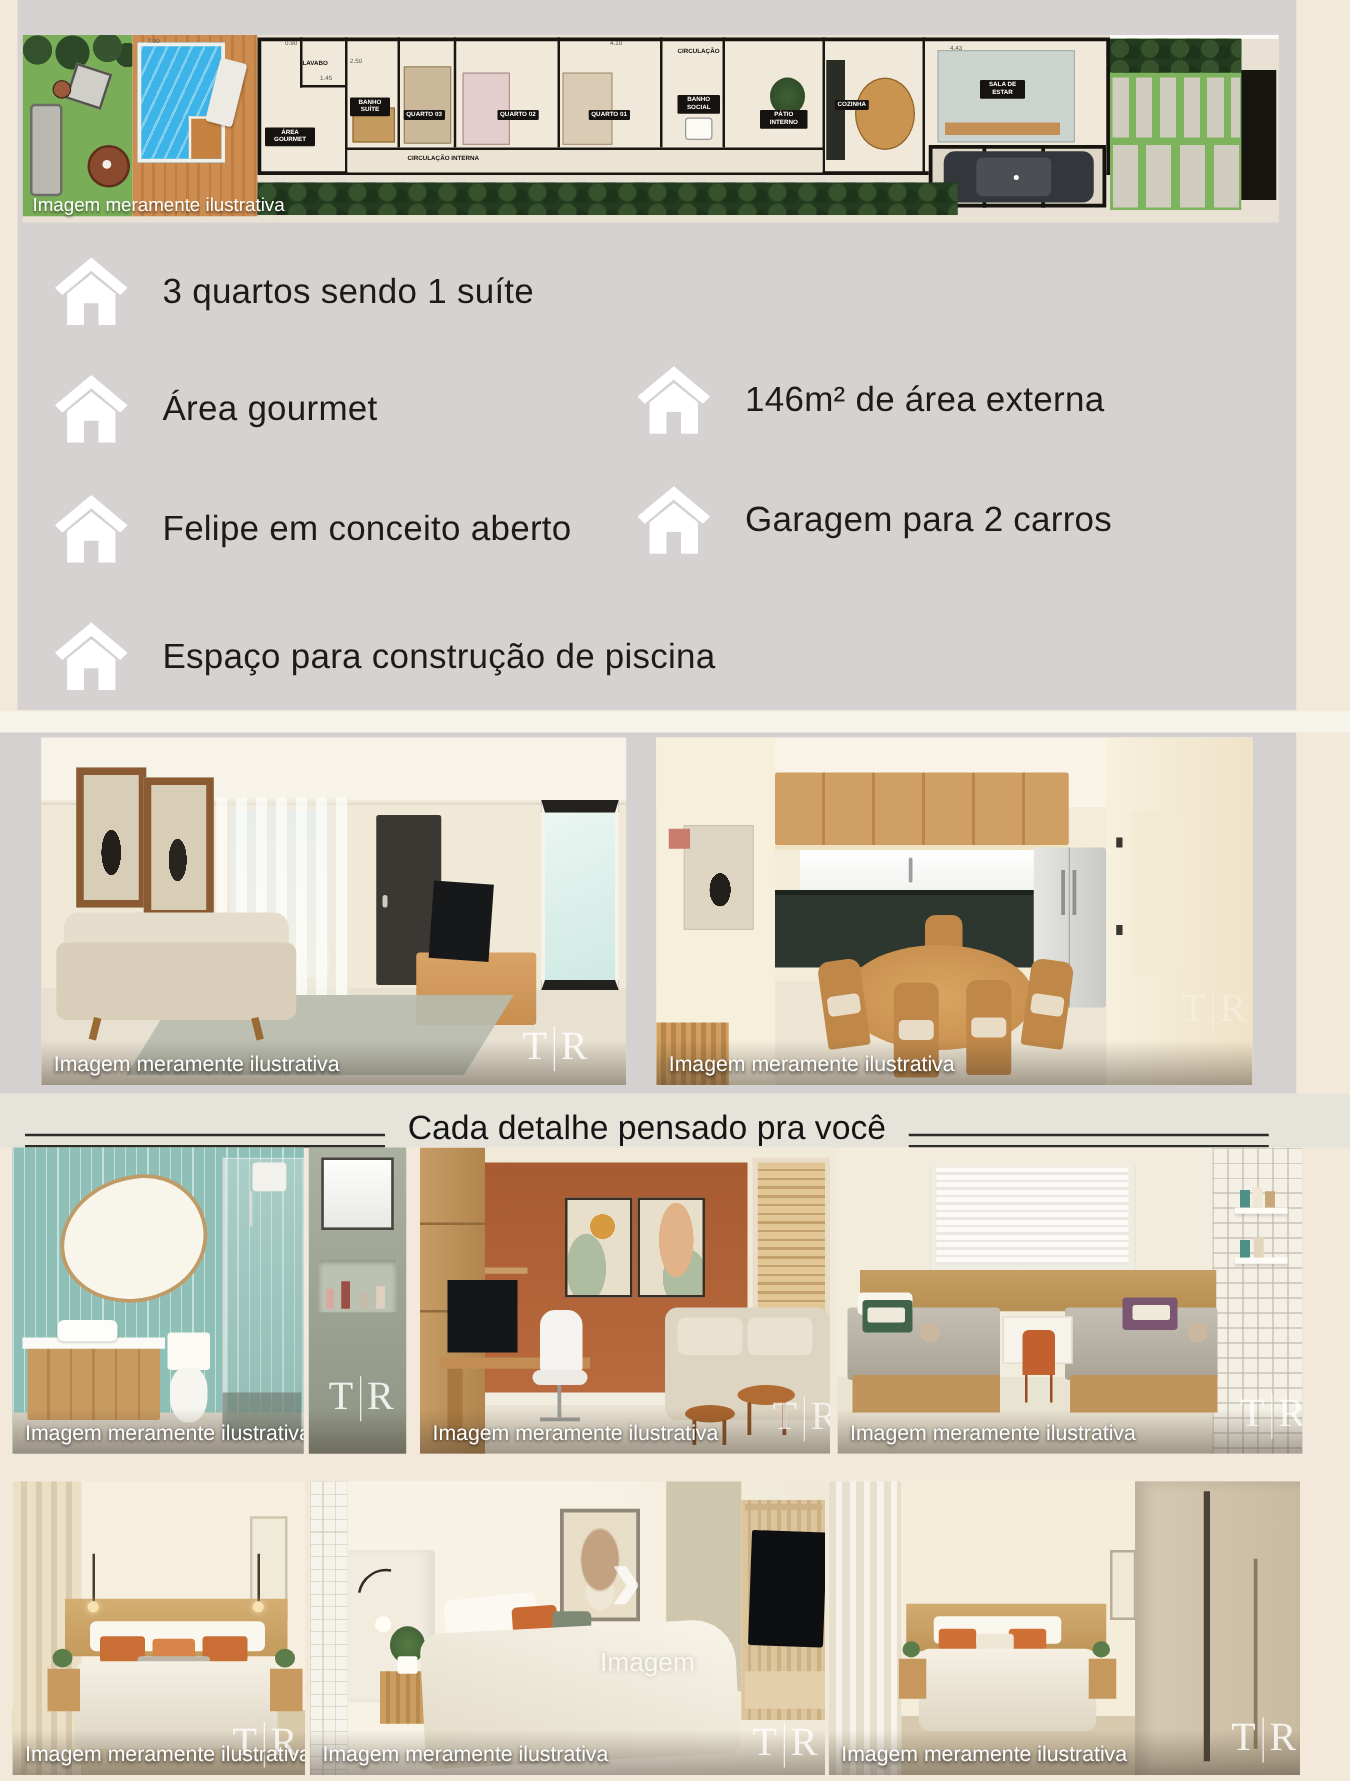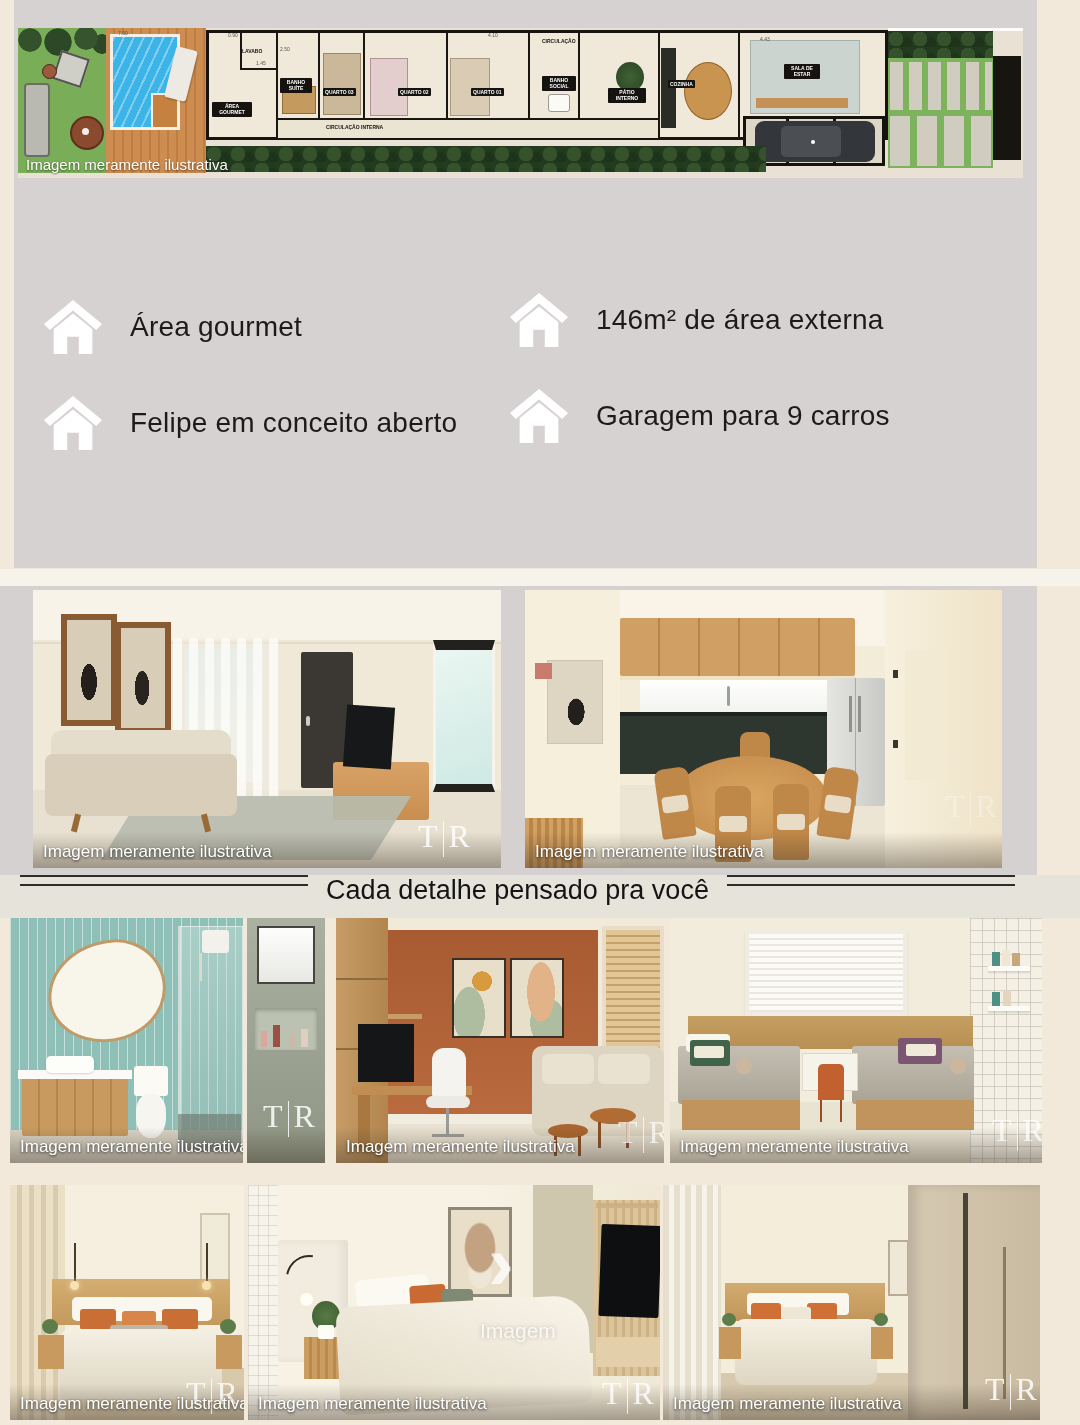--- a/index.html
+++ b/index.html
@@ -30,21 +30,21 @@
                 background:linear-gradient(transparent,rgba(70,58,45,.45));z-index:2}
   .ph-label{position:absolute;left:10px;bottom:6px;color:#fff;font-size:17px;z-index:3;
             text-shadow:0 1px 3px rgba(0,0,0,.75);white-space:nowrap}
   .tr{position:absolute;display:flex;align-items:flex-start;gap:5px;z-index:3;
       color:#fff;font-family:"Liberation Serif",serif;opacity:.85;line-height:1}
   .tr .lt{font-size:32px}
   .tr .bar{width:1px;height:36px;background:#fff;margin-top:1px}
 
   
   .divider{position:absolute;left:0;top:875px;width:1080px;height:43px;background:#e6e3db;
-           display:flex;align-items:flex-start;padding:0 65px 0 20px;box-sizing:border-box}
+           display:flex;align-items:flex-end;padding:0 65px 0 20px;box-sizing:border-box}
   .dline{flex:1;height:7px;border-top:2px solid #2e2c29;border-bottom:2px solid #2e2c29}
   .divider h2{margin:0 18px;font-size:27px;font-weight:normal;color:#141414;white-space:nowrap}
 
   .agent-mark{position:absolute;left:480px;top:645px;width:120px;height:120px;z-index:5;pointer-events:none}
   .agent-mark .chev{position:absolute;left:8px;top:-14px;font-size:78px;font-weight:bold;
                     color:rgba(255,255,255,.75)}
   .agent-mark .nm{position:absolute;left:0;top:88px;font-size:21px;color:rgba(255,255,255,.8);
                   text-shadow:0 0 4px rgba(120,110,100,.4)}
 </style>
 </head>
@@ -129,48 +129,62 @@
     <span class="dim" style="left:100px;top:2px">7.00</span>
     <span class="dim" style="left:210px;top:4px">0.90</span>
     <span class="dim" style="left:238px;top:32px">1.45</span>
     <span class="dim" style="left:470px;top:4px">4.10</span>
     <span class="dim" style="left:262px;top:18px">2.50</span>
     <span class="dim" style="left:742px;top:8px">4.43</span>
 
     <span class="plan-disc">Imagem meramente ilustrativa</span>
   </div>
 
+  <div class="feat" style="left:28px;top:204px">
+    <svg class="house-ico" viewBox="0 0 64 60">
+        <path fill="#fff" d="M32 2 L62 27 L56 33 L32 13 L8 33 L2 27 Z"></path>
+        <path fill="#fff" d="M12 32 L32 16 L52 32 L52 58 L38 58 L38 40 L26 40 L26 58 L12 58 Z"></path>
+      </svg>
+    <span class="label">3 quartos sendo 1 suíte</span>
+  </div>
   <div class="feat" style="left:28px;top:298px">
     <svg class="house-ico" viewBox="0 0 64 60">
         <path fill="#fff" d="M32 2 L62 27 L56 33 L32 13 L8 33 L2 27 Z"></path>
         <path fill="#fff" d="M12 32 L32 16 L52 32 L52 58 L38 58 L38 40 L26 40 L26 58 L12 58 Z"></path>
       </svg>
     <span class="label">Área gourmet</span>
   </div>
   <div class="feat" style="left:28px;top:394px">
     <svg class="house-ico" viewBox="0 0 64 60">
         <path fill="#fff" d="M32 2 L62 27 L56 33 L32 13 L8 33 L2 27 Z"></path>
         <path fill="#fff" d="M12 32 L32 16 L52 32 L52 58 L38 58 L38 40 L26 40 L26 58 L12 58 Z"></path>
       </svg>
     <span class="label">Felipe em conceito aberto</span>
   </div>
+  <div class="feat" style="left:28px;top:496px">
+    <svg class="house-ico" viewBox="0 0 64 60">
+        <path fill="#fff" d="M32 2 L62 27 L56 33 L32 13 L8 33 L2 27 Z"></path>
+        <path fill="#fff" d="M12 32 L32 16 L52 32 L52 58 L38 58 L38 40 L26 40 L26 58 L12 58 Z"></path>
+      </svg>
+    <span class="label">Espaço para construção de piscina</span>
+  </div>
 
   <div class="feat" style="left:494px;top:291px">
     <svg class="house-ico" viewBox="0 0 64 60">
         <path fill="#fff" d="M32 2 L62 27 L56 33 L32 13 L8 33 L2 27 Z"></path>
         <path fill="#fff" d="M12 32 L32 16 L52 32 L52 58 L38 58 L38 40 L26 40 L26 58 L12 58 Z"></path>
       </svg>
     <span class="label">146m² de área externa</span>
   </div>
   <div class="feat" style="left:494px;top:387px">
     <svg class="house-ico" viewBox="0 0 64 60">
         <path fill="#fff" d="M32 2 L62 27 L56 33 L32 13 L8 33 L2 27 Z"></path>
         <path fill="#fff" d="M12 32 L32 16 L52 32 L52 58 L38 58 L38 40 L26 40 L26 58 L12 58 Z"></path>
       </svg>
-    <span class="label">Garagem para 9 carros</span>
+    <span class="label">Garagem para 2 carros</span>
   </div>
 </div>
 
 <div class="white-band"></div>
 
 <div class="gallery1">
 
   <div class="photo" style="left:33px;top:4px;width:468px;height:278px;background:linear-gradient(180deg,#f8f3e8 0 18%,#f1e9d8 18% 72%,#e8e1d2 72% 100%)">
     <div class="abs" style="left:0;top:52px;width:468px;height:2px;background:rgba(0,0,0,.06)"></div>
     <div class="abs" style="left:152px;top:58px;width:78px;height:134px;background:linear-gradient(#e2f0f1,#f4f7ee)"></div>

